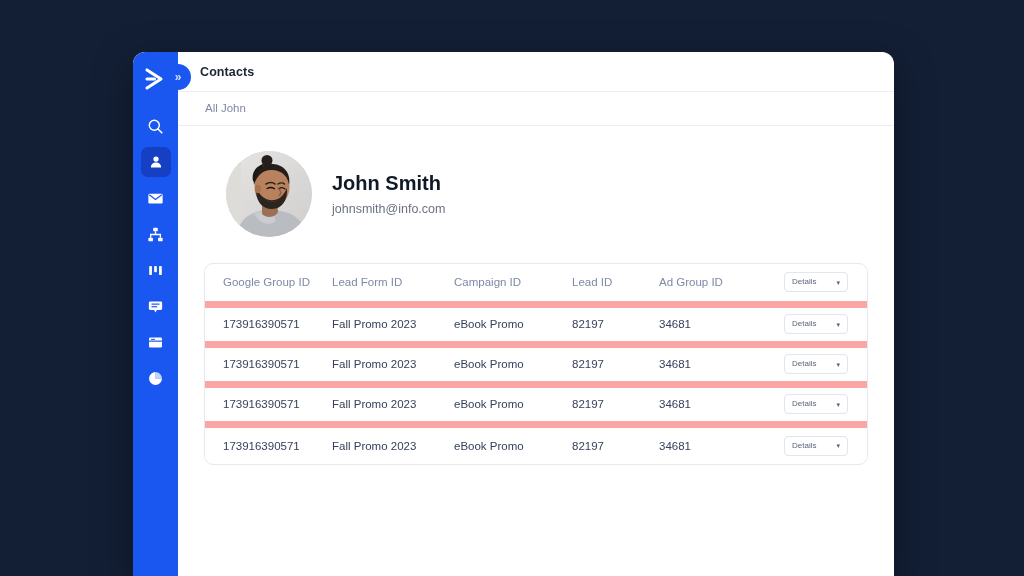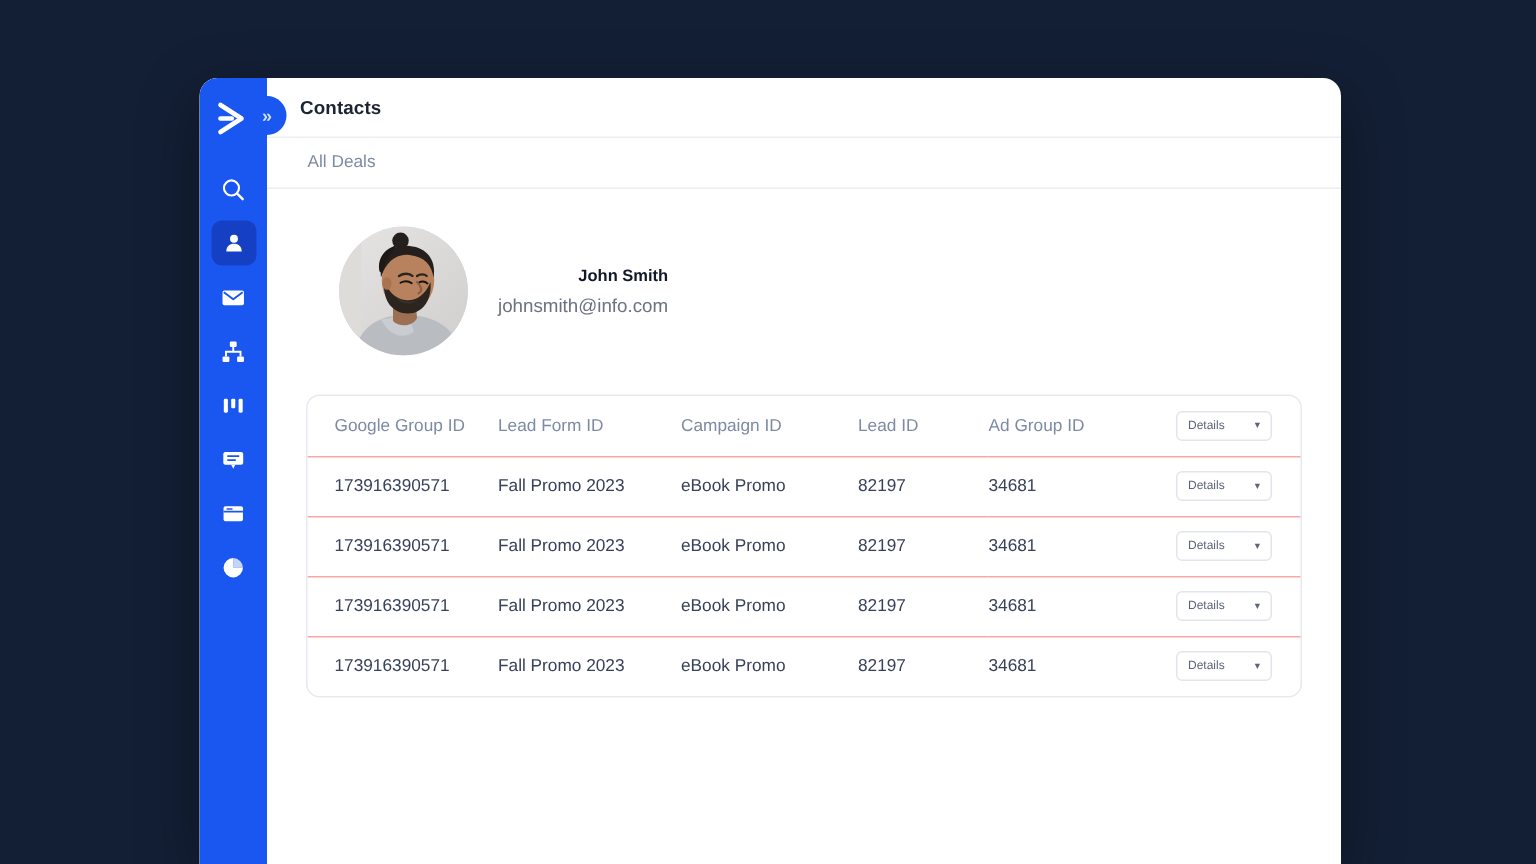--- a/index.html
+++ b/index.html
@@ -104,21 +104,21 @@
     padding: 25px 0 26px 22px;
   }
   .avatar {
     width: 86px; height: 86px; border-radius: 50%;
     overflow: hidden; position: relative;
     background: #d9d8d6;
     flex: 0 0 86px;
   }
   .avatar svg { display: block; width: 100%; height: 100%; }
   .profile-text { display: flex; flex-direction: column; gap: 7px; }
-  .profile-name { font-size: 11px; font-weight: bold; color: #111827; text-align: right; }
+  .profile-name { font-size: 20px; font-weight: bold; color: #111827; }
   .profile-email { font-size: 12.5px; color: #6b7280; }
 
   
   .card {
     border: 1px solid #e7e9ef;
     border-radius: 9px;
     background: #fff;
     overflow: hidden;
   }
   .card-head {
@@ -134,21 +134,21 @@
   table.leads { width: 100%; border-collapse: collapse; table-layout: fixed; }
   table.leads th, table.leads td {
     text-align: left;
     font-weight: normal;
     padding: 0;
     height: 40px;
     vertical-align: middle;
   }
   table.leads th { font-size: 11.5px; color: #7d8aa5; }
   table.leads td { font-size: 11.5px; color: #37415a; }
-  table.leads tbody tr { border-top: 1px solid #fca5a5; }
+  table.leads tbody tr { border-top: 7px solid #fca5a5; }
   table.leads thead tr th:first-child,
   table.leads tbody tr td:first-child { padding-left: 18px; }
   .col-gclid { width: 127px; }
   .col-leadform { width: 122px; }
   .col-campaign { width: 118px; }
   .col-leadid { width: 87px; }
   .col-adgroup { width: 125px; }
   .col-details { width: 120px; }
   .details-cell { text-align: right; padding-right: 17px !important; }
   .details-btn {
@@ -266,21 +266,21 @@
       </div>
     </div>
 
     <div class="main">
 
       <div class="topbar">
         <div class="topbar-title">Contacts</div>
       </div>
 
       <div class="tabsbar">
-        <div class="tab">All Deals</div>
+        <div class="tab">All John</div>
       </div>
 
       <div class="content">
 
         <div class="profile">
           <div class="avatar">
             <svg viewBox="0 0 86 86" aria-hidden="true">
               <defs>
                 <clipPath id="avclip">
                     <circle cx="43" cy="43" r="43"></circle>

